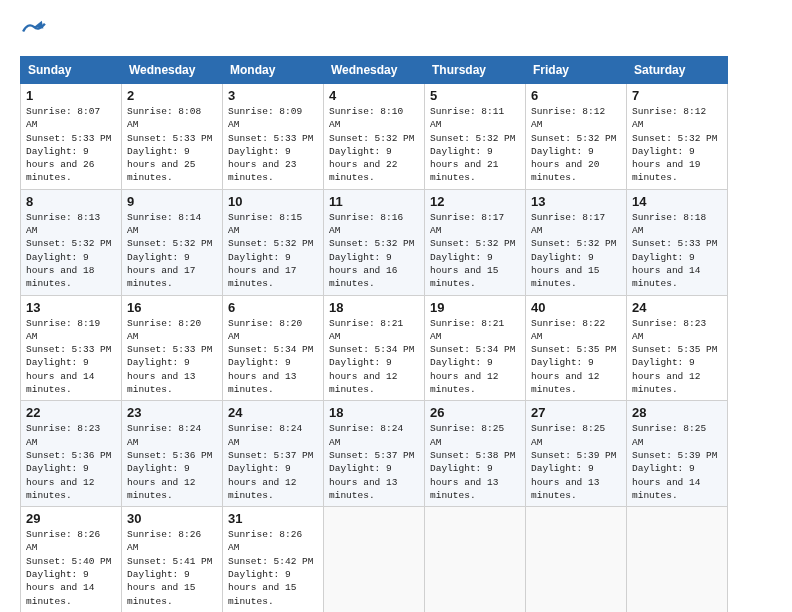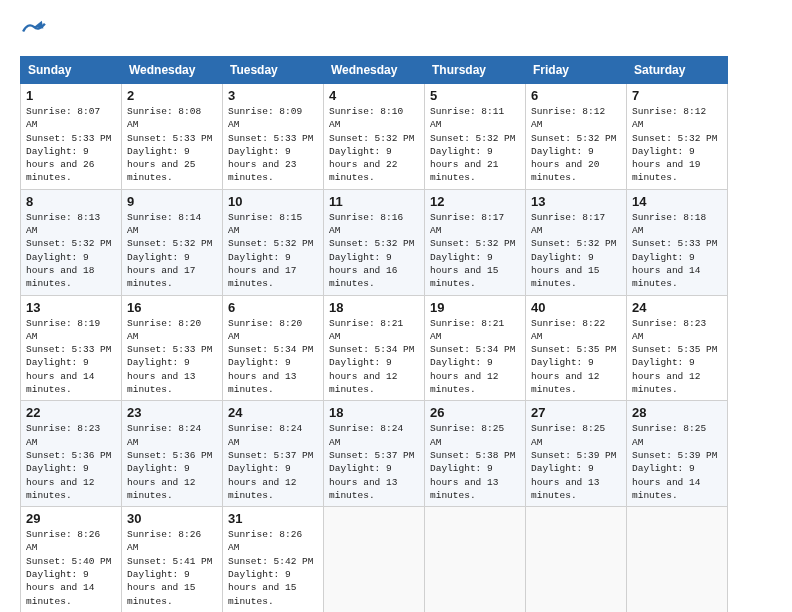--- a/index.html
+++ b/index.html
@@ -116,21 +116,21 @@
       <div class="month-title"></div>
       <div class="subtitle"></div>
     </div>
   </div>
 
   <table class="calendar">
     <thead>
       <tr>
       <th>Sunday</th>
           <th>Wednesday</th>
-          <th>Tuesday</th>
+          <th>Monday</th>
           <th>Wednesday</th>
           <th>Thursday</th>
           <th>Friday</th>
           <th>Saturday</th>
         </tr>
     </thead>
     <tbody id="calendar-body">
     <tr>
           <td>
           <span class="day-number">1</span>

